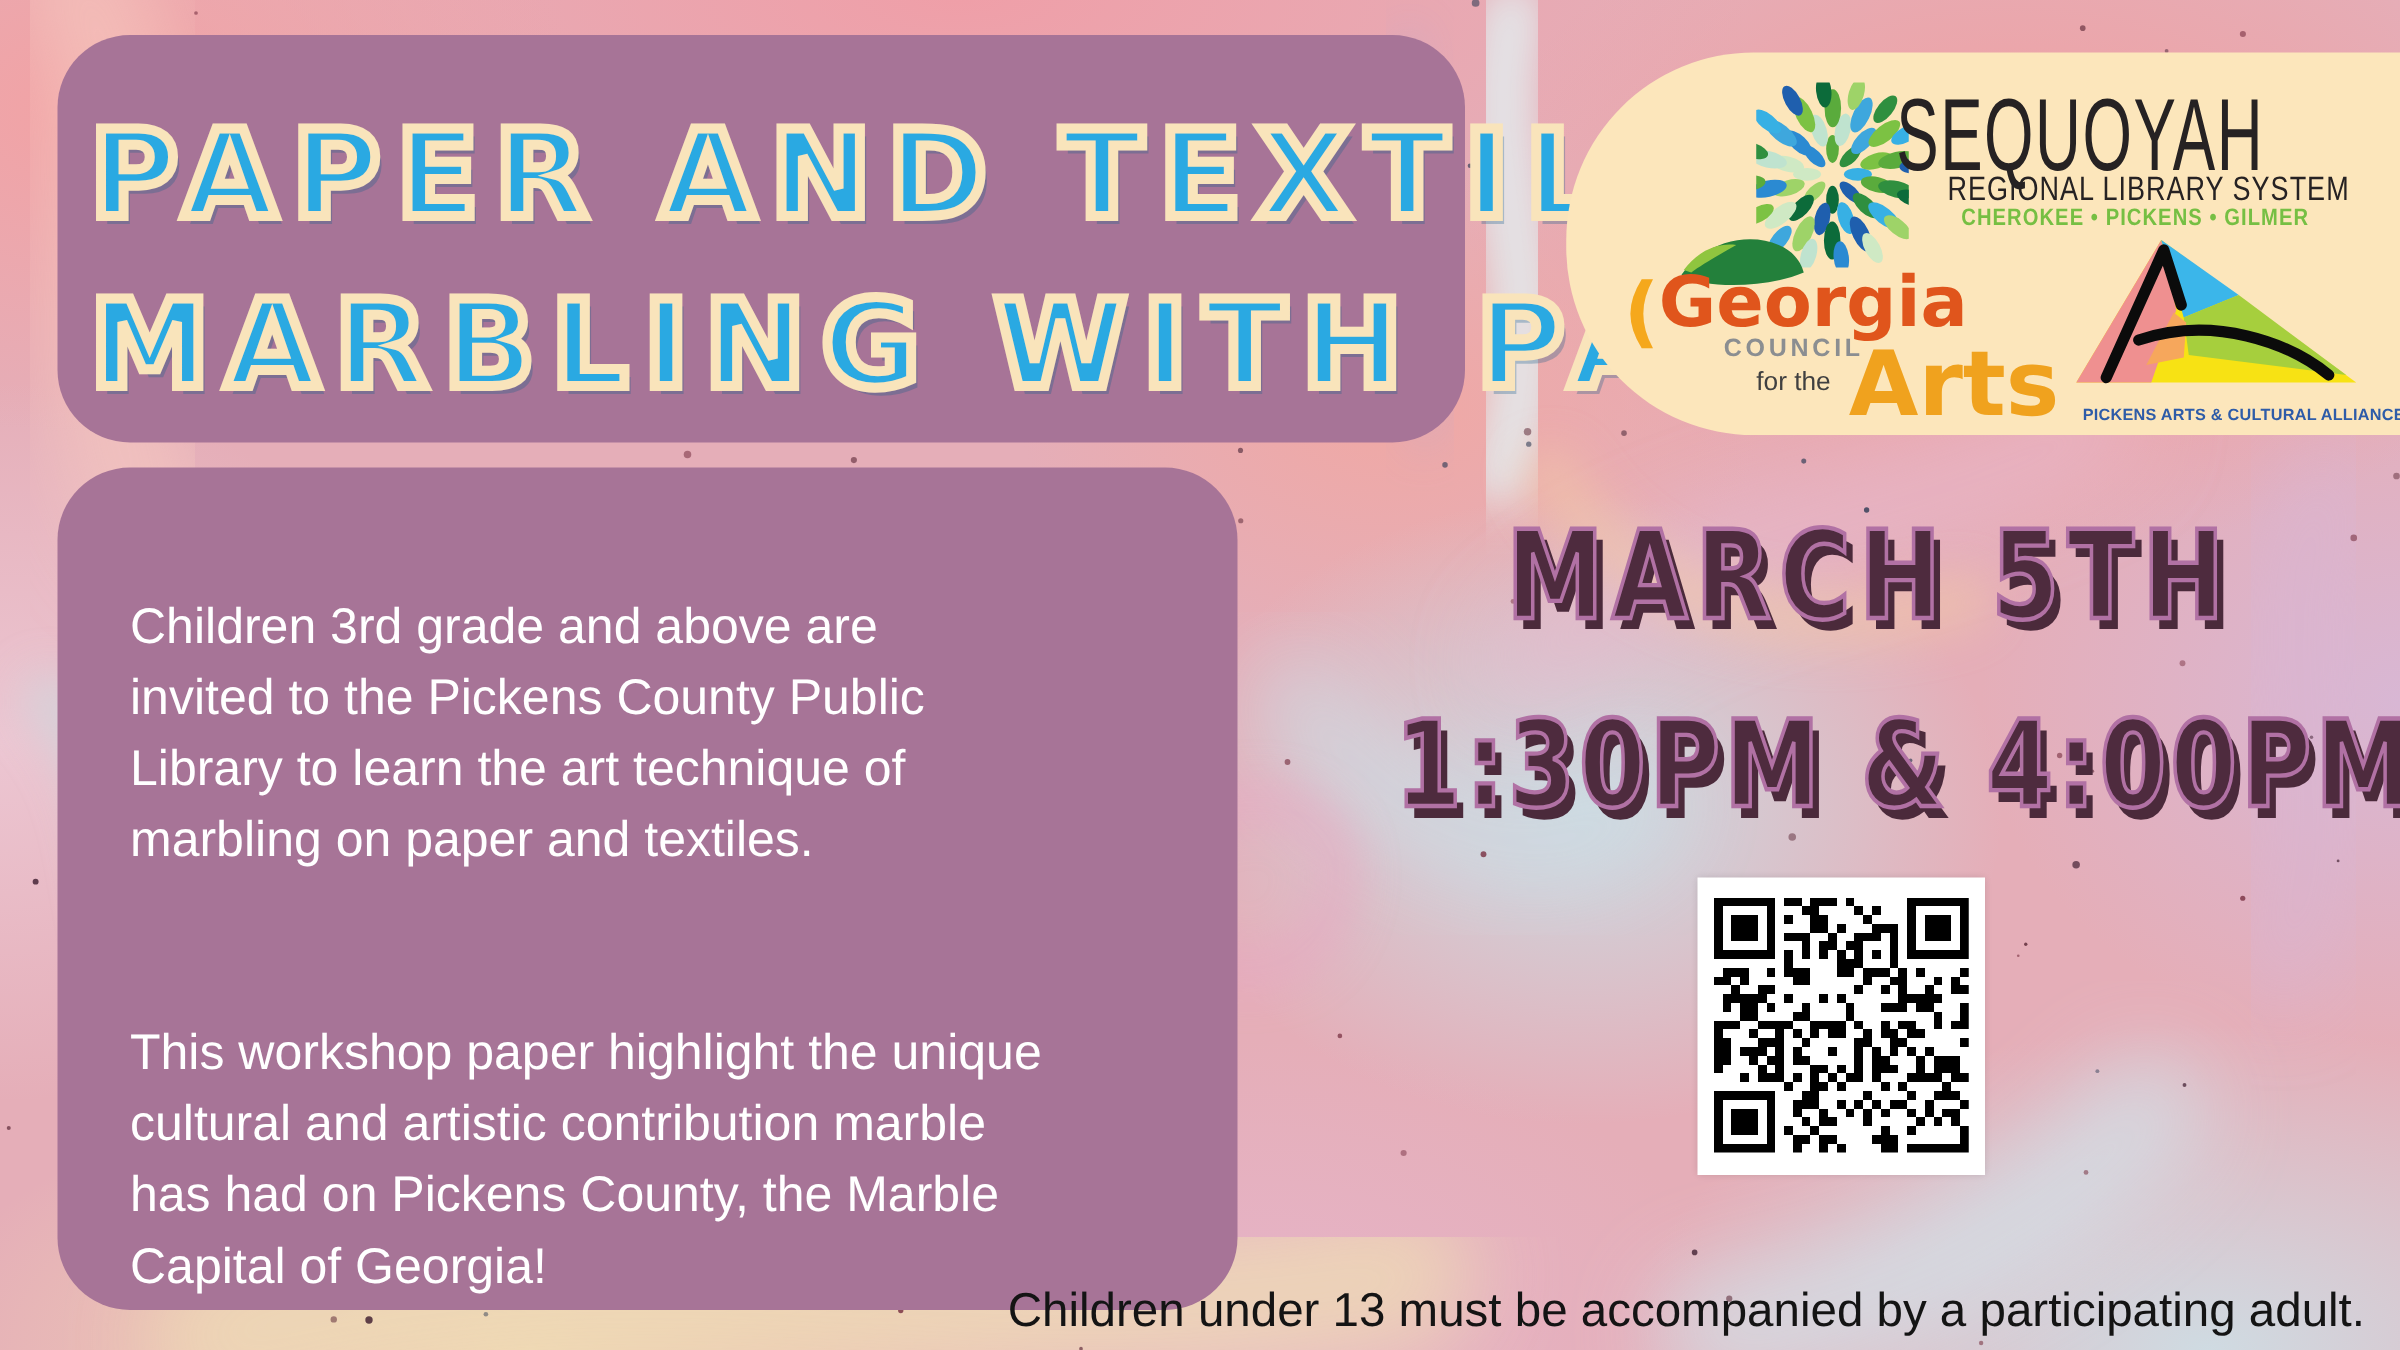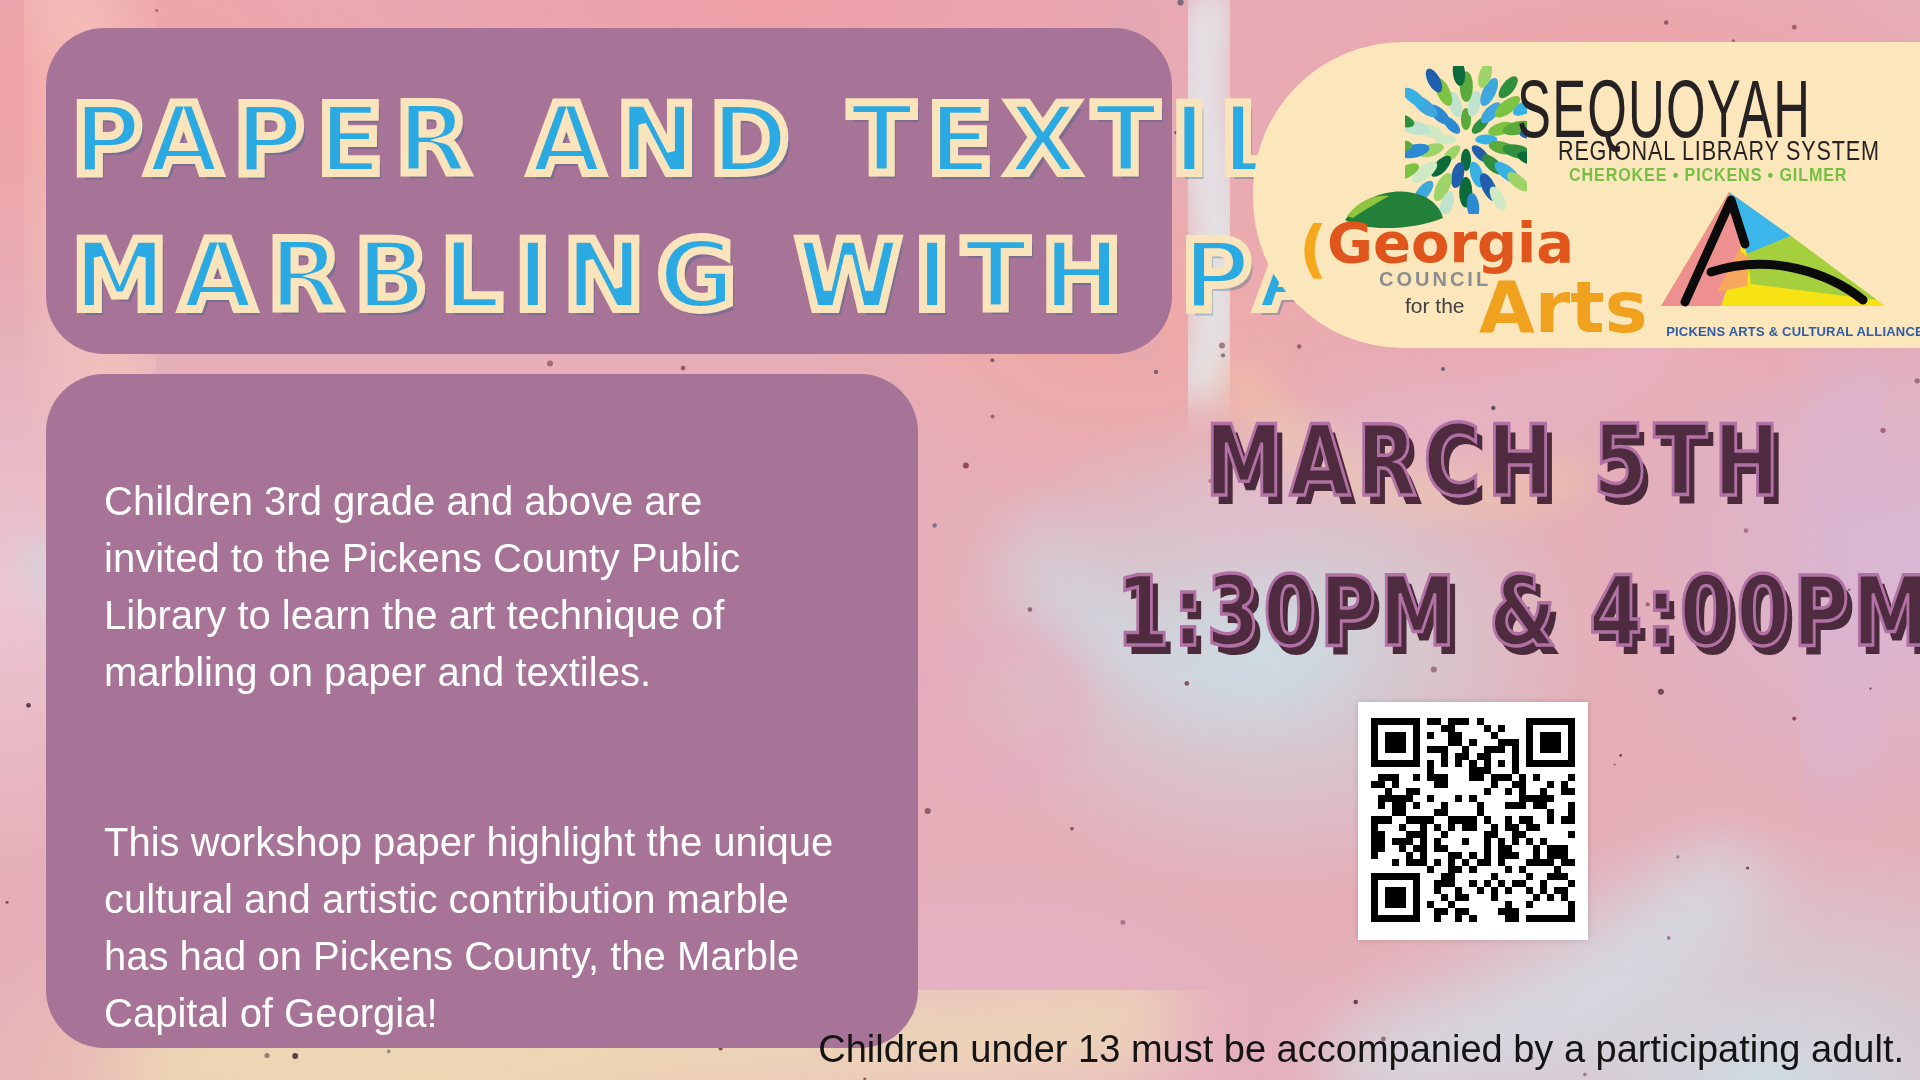--- a/index.html
+++ b/index.html
@@ -17,21 +17,21 @@
       radial-gradient(ellipse 500px 330px at 58% 30%, #f0a8a4 0%, rgba(240,168,164,0) 60%),
       radial-gradient(ellipse 680px 420px at 84% 16%, #f19e9e 0%, rgba(241,158,158,0) 65%),
       radial-gradient(ellipse 560px 460px at 100% 52%,#d8b7d4 0%, rgba(216,183,212,0) 60%),
       radial-gradient(ellipse 720px 400px at 92% 100%,#cfdbe2 0%, rgba(207,219,226,0) 65%),
       radial-gradient(ellipse 900px 300px at 40% 0%,  #ef9fa8 0%, rgba(239,159,168,0) 70%),
       #e5aeb8;}
   #marble-veins{position:absolute;inset:0;}
 
   .rounded-box{position:absolute;border-radius:58px;}
   #title-box{left:46px;top:28px;width:1126px;height:326px;}
-  #body-box{left:46px;top:374px;width:872px;height:674px;}
+  #body-box{left:46px;top:374px;width:944px;height:674px;}
 
   .title-line{position:relative;margin:0;padding:0 0 0 26px;
     font-family:"DejaVu Sans",sans-serif;font-weight:bold;
     font-size:96px;line-height:136px;letter-spacing:13px;white-space:nowrap;
     -webkit-text-stroke:8px #f9e4bb;text-shadow:5px 6px 0 rgba(26,96,138,0.30);}
   #title-text{position:absolute;left:0;top:44px;width:100%;}
 
   #body-text{position:absolute;left:58px;top:42px;width:846px;
     color:#fff;font-size:40px;line-height:57px;white-space:pre-line;}
   .body-par{margin:0 0 56px 0;}
@@ -73,21 +73,21 @@
   #time-text{left:1030px;top:556px;width:860px;letter-spacing:4px;font-size:96px;}
 
   
   #qr-box{position:absolute;left:1358px;top:702px;width:230px;height:238px;background:#fff;
     box-shadow:0 0 6px rgba(0,0,0,0.15);}
   #qr-svg{position:absolute;left:13px;top:16px;}
 
   
   .footer-line{position:absolute;font-size:38px;color:#141414;white-space:nowrap;}
   #footer-line1{right:40px;top:980px;}
-  #footer-line2{right:16px;top:1028px;}
+  #footer-line2{right:28px;top:1028px;}
 </style>
 </head>
 <body>
 
 <div id="stage">
 
   <div id="marble-base"></div>
 
   <svg id="marble-veins" width="1920" height="1080" viewBox="0 0 1920 1080">
     <defs>

